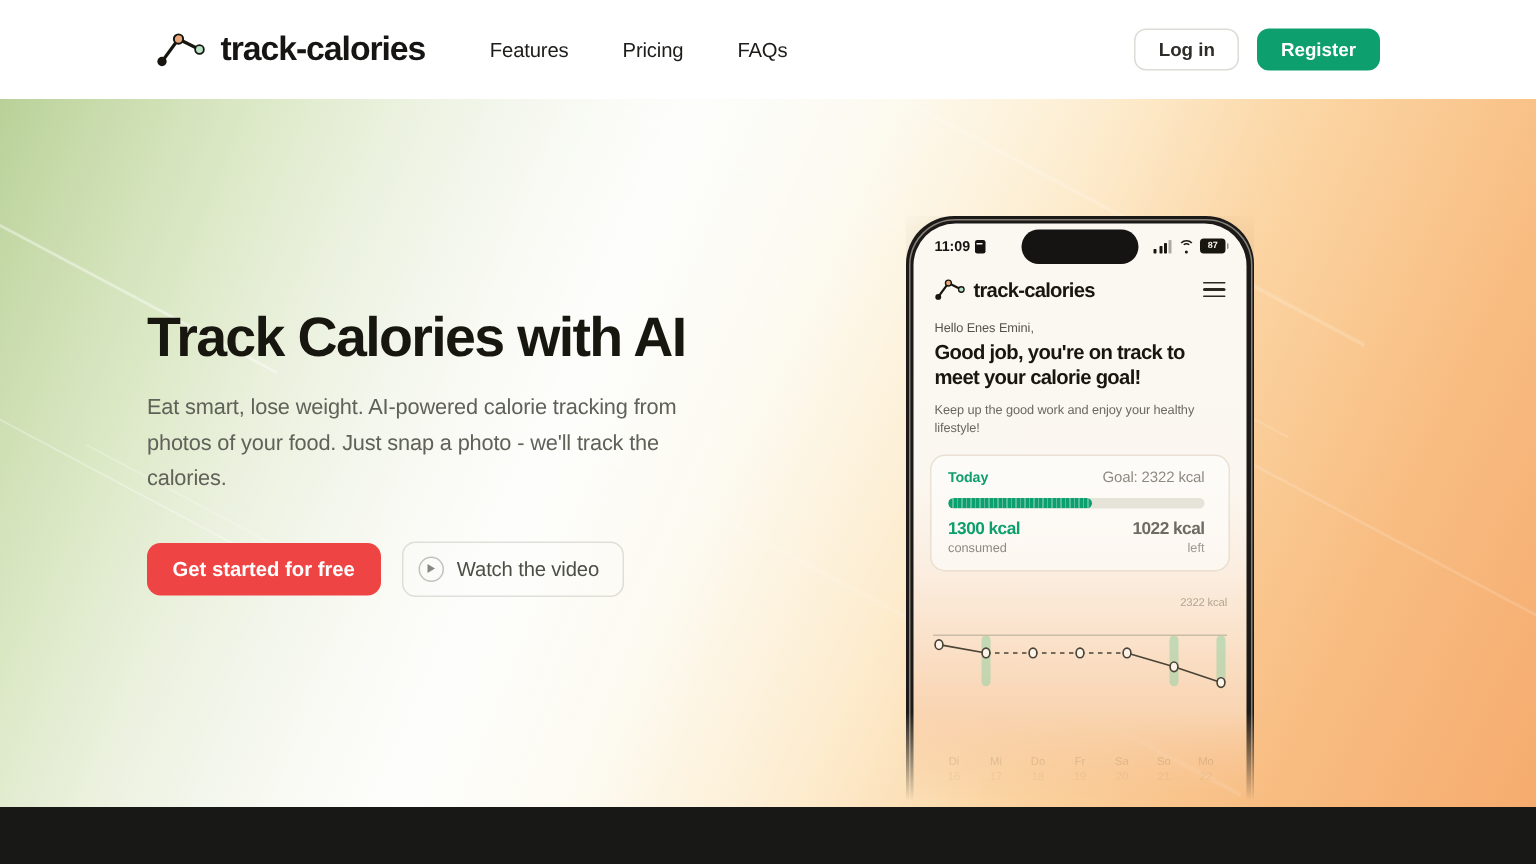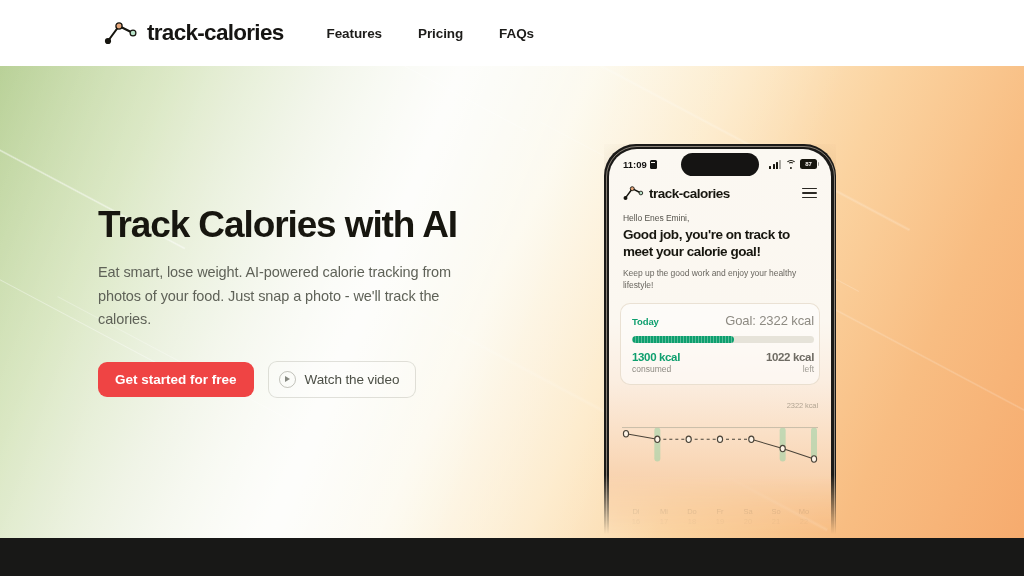--- a/index.html
+++ b/index.html
@@ -28,21 +28,21 @@
   .brand-mark { width: 34px; height: 26px; display: block; }
   .brand-name {
     font-size: 22.5px; font-weight: bold; color: #161513;
     letter-spacing: -0.7px;
   }
   .nav-links {
     display: flex; align-items: center; gap: 36px;
     margin-left: 43px;
   }
   .nav-link {
-    font-size: 13.5px; font-weight: bold; color: #1d1c1a;
+    font-size: 13.5px; font-weight: normal; color: #1d1c1a;
     letter-spacing: -0.1px; cursor: pointer; white-space: nowrap;
   }
   .nav-actions {
     margin-left: auto; margin-right: 104px;
     display: flex; align-items: center; gap: 12px;
   }
   .btn-login {
     font-size: 12.5px; font-weight: bold; color: #2e2d2a;
     background: #ffffff; border: 1px solid #dedcd6;
     border-radius: 8px; padding: 7px 15px; cursor: pointer;
@@ -271,29 +271,29 @@
     font-size: 8.5px; color: #6a6760; line-height: 1.45;
     letter-spacing: -0.05px;
   }
 
   
   .cal-card {
     margin: 12px 11px 0 11px;
     background: rgba(255,255,255,0.52);
     border: 1px solid rgba(215,200,175,0.5);
     border-radius: 10px;
-    padding: 9px 5px 10px 11px;
+    padding: 9px 16px 10px 11px;
   }
   .cal-top { display: flex; align-items: baseline; }
   .cal-today {
     font-size: 9.5px; font-weight: bold; color: #0e9f6e;
     letter-spacing: -0.1px;
   }
   .cal-goal {
-    margin-left: auto; font-size: 13px; color: #8d8a82;
+    margin-left: auto; font-size: 10px; color: #8d8a82;
     letter-spacing: -0.1px;
   }
   .cal-bar {
     margin-top: 8px; height: 7px; border-radius: 4px;
     background: rgba(226,222,212,0.85); overflow: hidden;
   }
   .cal-fill {
     height: 7px; border-radius: 4px;
     background:
       repeating-linear-gradient(90deg,
@@ -365,20 +365,24 @@
       </svg>
       <span class="brand-name">track-calories</span>
     </div>
 
     <div class="nav-links">
       <span class="nav-link">Features</span>
       <span class="nav-link">Pricing</span>
       <span class="nav-link">FAQs</span>
     </div>
 
+    <div class="nav-actions">
+      <button class="btn-login">Log in</button>
+      <button class="btn-register">Register</button>
+    </div>
   </div>
 
   <div class="hero">
     <div class="hero-bg"></div>
 
     <div class="streak s1"></div>
     <div class="streak s2"></div>
     <div class="streak s3"></div>
     <div class="streak s4"></div>
     <div class="streak s5"></div>

